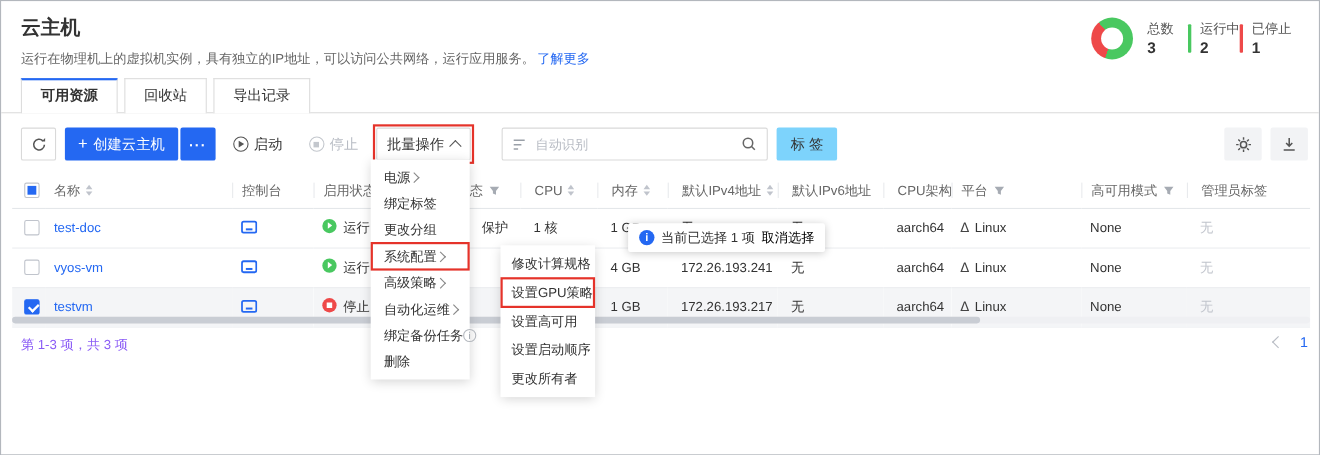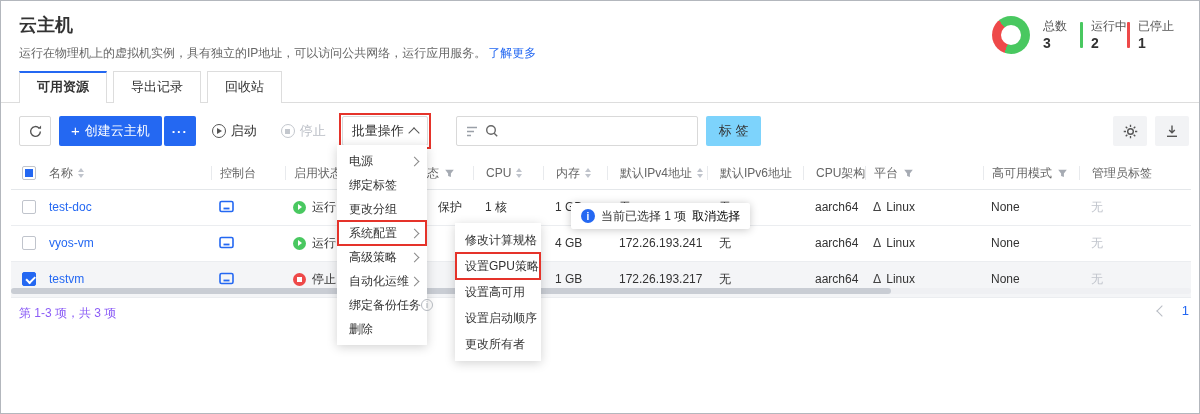--- a/index.html
+++ b/index.html
@@ -56,21 +56,21 @@
   thead tr{height:31px;}
   tbody tr{height:36px;border-bottom:1px solid #ebedf0;}
   thead tr{border-bottom:1px solid #e4e7ea;}
   tbody tr.sel{background:#f4f5f7;}
   th{padding:0;font-weight:400;}
   td{padding:0;overflow:hidden;white-space:nowrap;font-size:12px;color:#333;}
   .h{display:flex;align-items:center;gap:5px;padding-left:8px;font-size:12px;color:#666;white-space:nowrap;border-left:1px solid #e8eaed;height:14px;}
   .h.nosep{border-left:none;}
   .hc3{padding-left:9px;}
   .hc4,.hc5,.hc6,.hc7,.hc8,.hc11{padding-left:12px;}
-  .cell{padding-left:8px;display:flex;align-items:center;}
+  .cell{padding-left:8px;display:flex;}
   .p12{padding-left:12px;}
   .pad33{padding-left:33px;}
   .dim{color:#c0c4cc;}
   .cbp{padding-left:11px;}
   .lnk{color:#2468f2;text-decoration:none;cursor:pointer;}
   .sort{display:inline-flex;flex-direction:column;cursor:pointer;}
   .sort i{display:block;width:0;height:0;}
   .s-up{border:3.5px solid transparent;border-bottom:4px solid #c0c4cc;margin-bottom:2px;}
   .s-dn{border:3.5px solid transparent;border-top:4px solid #c0c4cc;}
   .cb{width:14px;height:14px;border:1px solid #c0c4cc;border-radius:2px;background:#fff;position:relative;display:inline-block;cursor:pointer;box-sizing:border-box;}
@@ -93,21 +93,21 @@
   .pg-num{color:#2468f2;font-size:13px;cursor:pointer;}
 
   
   .tooltip{position:absolute;left:570px;top:202px;height:26px;display:flex;align-items:center;gap:6px;background:#fff;box-shadow:0 1px 8px rgba(0,0,0,.22);border-radius:2px;padding:0 10px;z-index:20;font-size:12px;color:#333;}
   .info-b{width:14px;height:14px;border-radius:50%;background:#2468f2;color:#fff;font-size:10px;display:flex;align-items:center;justify-content:center;font-weight:700;flex:0 0 auto;}
   .tip-act{color:#000000;cursor:pointer;}
 
   .menu{position:absolute;background:#fff;box-shadow:0 2px 10px rgba(0,0,0,.18);padding:4px 0;z-index:30;box-sizing:border-box;}
   #batch-menu{left:336px;top:144px;width:90px;}
   #sys-submenu{left:430px;top:222px;width:86px;margin-left:24px;}
-  .menu-item{height:24px;display:flex;align-items:center;justify-content:space-between;padding:0 9px 0 12px;font-size:12px;color:#333;cursor:pointer;position:relative;white-space:nowrap;}
+  .menu-item{height:24px;display:flex;align-items:center;justify-content:flex-start;padding:0 9px 0 12px;font-size:12px;color:#333;cursor:pointer;position:relative;white-space:nowrap;}
   #sys-submenu .menu-item{height:26px;padding:0 8px 0 10px;}
   .menu-item.hl::after{content:"";position:absolute;inset:-1px 0;border:2px solid #e5332a;pointer-events:none;}
   .chev-r{width:6px;height:6px;border-right:1.3px solid #888;border-bottom:1.3px solid #888;transform:rotate(-45deg);display:inline-block;flex:0 0 auto;}
   .info-o{width:12px;height:12px;border-radius:50%;border:1px solid #b5b9bf;color:#9aa0a8;font-size:9px;display:inline-flex;align-items:center;justify-content:center;box-sizing:border-box;flex:0 0 auto;}
 </style>
 </head>
 <body>
 
 <div class="page">
 
@@ -139,22 +139,22 @@
               <span class="val">1</span>
             </div>
           </div>
         </span>
       <div class="stat-clip"><span class="bar"></span></div>
     </div>
   </div>
 
   <div class="tabs" id="tabs">
       <div class="tab active">可用资源</div>
+      <div class="tab">回收站</div>
       <div class="tab">导出记录</div>
-      <div class="tab">回收站</div>
     </div>
 
   <div class="toolbar">
     <div class="btn btn-icon">
       <svg width="15" height="15" viewBox="0 0 16 16">
           <path d="M13.2 8a5.2 5.2 0 1 1-1.5-3.7" fill="none" stroke="#555" stroke-width="1.5"></path>
           <path d="M13.9 1.6v3.4h-3.4z" fill="#555"></path>
         </svg>
     </div>
     <div class="grp">
@@ -173,20 +173,21 @@
       <span>停止</span>
     </div>
     <div class="btn btn-batch">
       <span>批量操作</span>
       <span class="chev-up"></span>
     </div>
     <div class="search">
       <svg width="12" height="11" viewBox="0 0 12 11">
           <path d="M1 1.5h10M1 5.5h7M1 9.5h4" stroke="#9aa0a8" stroke-width="1.4"></path>
         </svg>
+      <input placeholder="自动识别" style="">
       <svg width="14" height="14" viewBox="0 0 14 14">
           <circle cx="6" cy="6" r="4.3" fill="none" stroke="#666" stroke-width="1.4"></circle>
           <path d="M9.2 9.2l3 3" stroke="#666" stroke-width="1.4"></path>
         </svg>
     </div>
     <div class="btn btn-gray">标 签</div>
     <div class="spacer"></div>
     <div class="btn btn-sq">
       <svg width="15" height="15" viewBox="0 0 16 16">
           <circle cx="8" cy="8" r="3" fill="none" stroke="#555" stroke-width="1.5"></circle>

